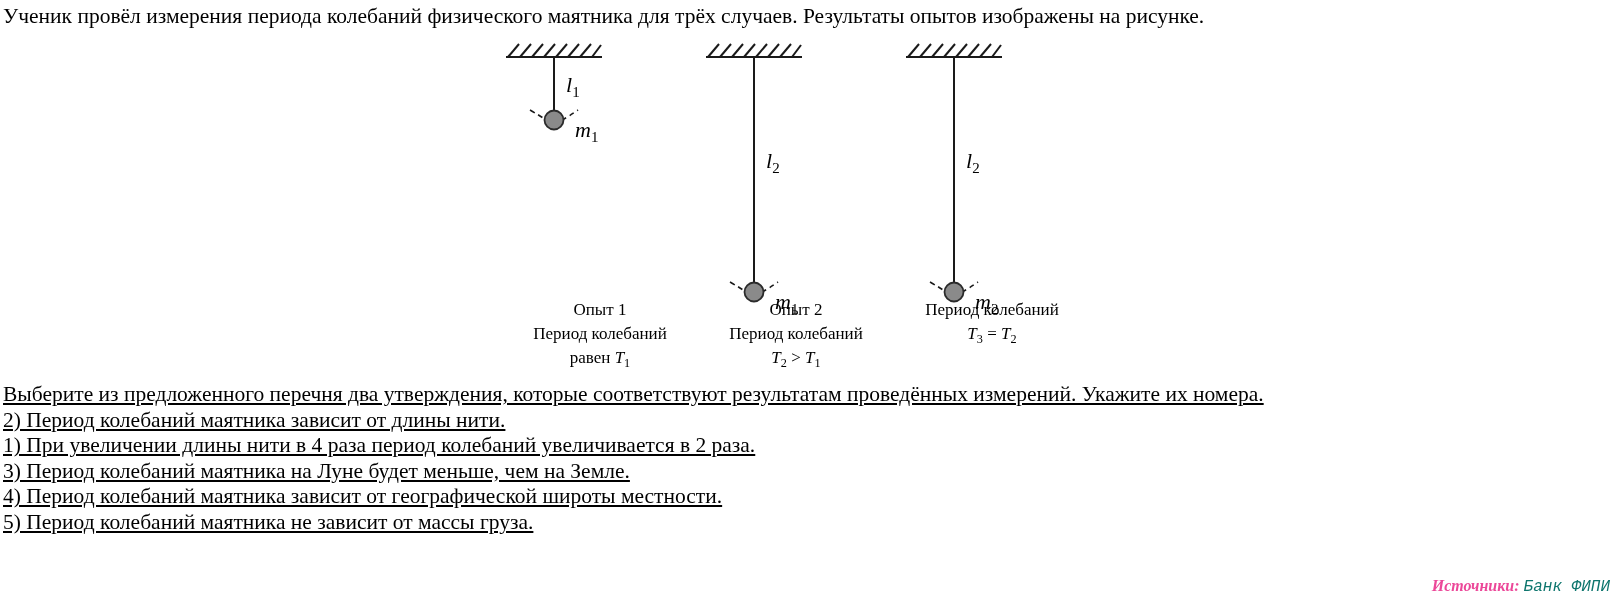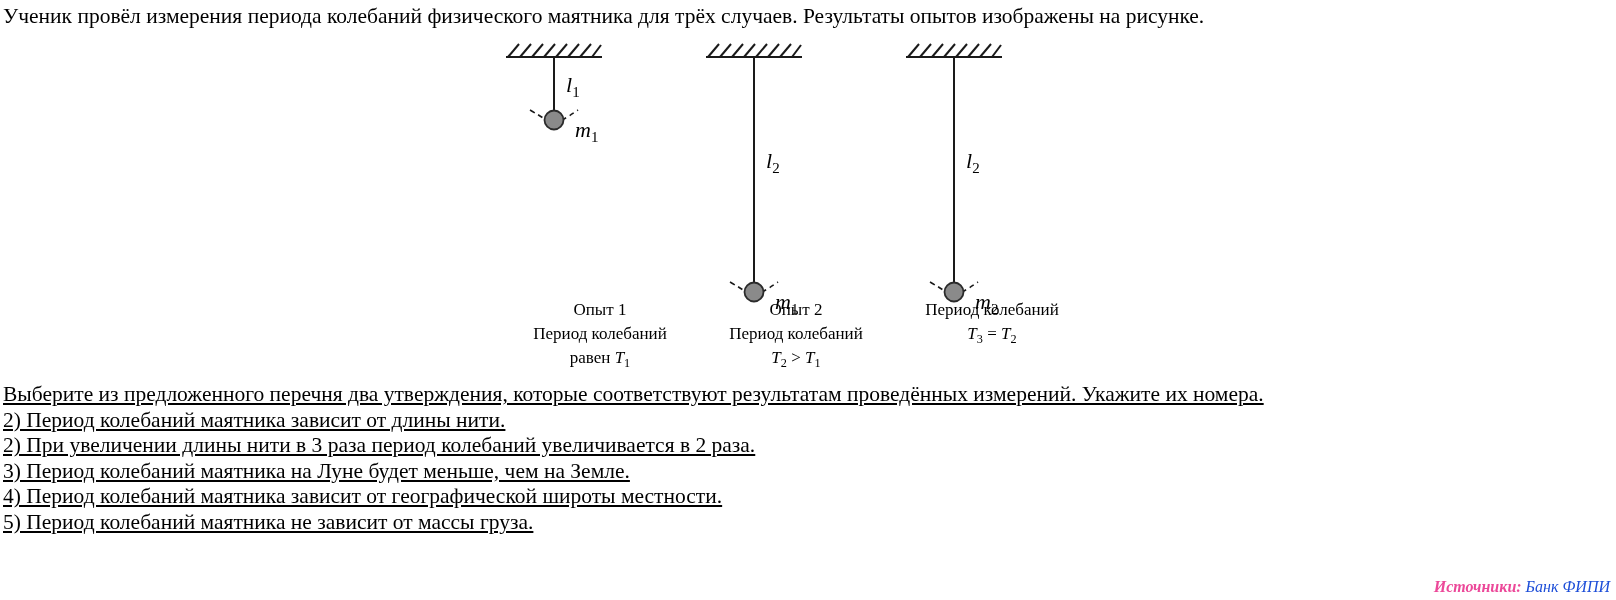--- a/index.html
+++ b/index.html
@@ -83,21 +83,22 @@
     bottom: 4px;
     font-size: 16px;
     font-style: italic;
     white-space: nowrap;
   }
   .source .src-label {
     font-weight: bold;
     color: #ec4899;
   }
   .source .src-value {
-    color: #1d4ed8;
+    color: #0f766e;
+    font-family: Liberation Mono, monospace;
   }
 </style>
 </head>
 <body>
 
 <div class="page">
 
   <div class="intro">Ученик провёл измерения периода колебаний физического маятника для трёх случаев. Результаты опытов изображены на рисунке.</div>
 
   <div class="figure">
@@ -171,21 +172,21 @@
     <div class="caption-col c3">
       <span class="caption-line">Период колебаний</span>
       <span class="caption-line"><span class="mathvar"><span>T</span><sub>3</sub></span><span> = </span><span class="mathvar"><span>T</span><sub>2</sub></span></span>
     </div>
 
   </div>
 
   <div class="options">
     <span class="line">Выберите из предложенного перечня два утверждения, которые соответствуют результатам проведённых измерений. Укажите их номера.</span>
     <span class="line">2) Период колебаний маятника зависит от длины нити.</span>
-    <span class="line">2) При увеличении длины нити в 3 раза период колебаний увеличивается в 2 раза.</span>
+    <span class="line">1) При увеличении длины нити в 4 раза период колебаний увеличивается в 2 раза.</span>
     <span class="line">3) Период колебаний маятника на Луне будет меньше, чем на Земле.</span>
     <span class="line">4) Период колебаний маятника зависит от географической широты местности.</span>
     <span class="line">5) Период колебаний маятника не зависит от массы груза.</span>
   </div>
 
   <div class="source">
     <span class="src-label">Источники:</span>
     <span class="src-value">Банк ФИПИ</span>
   </div>
 

